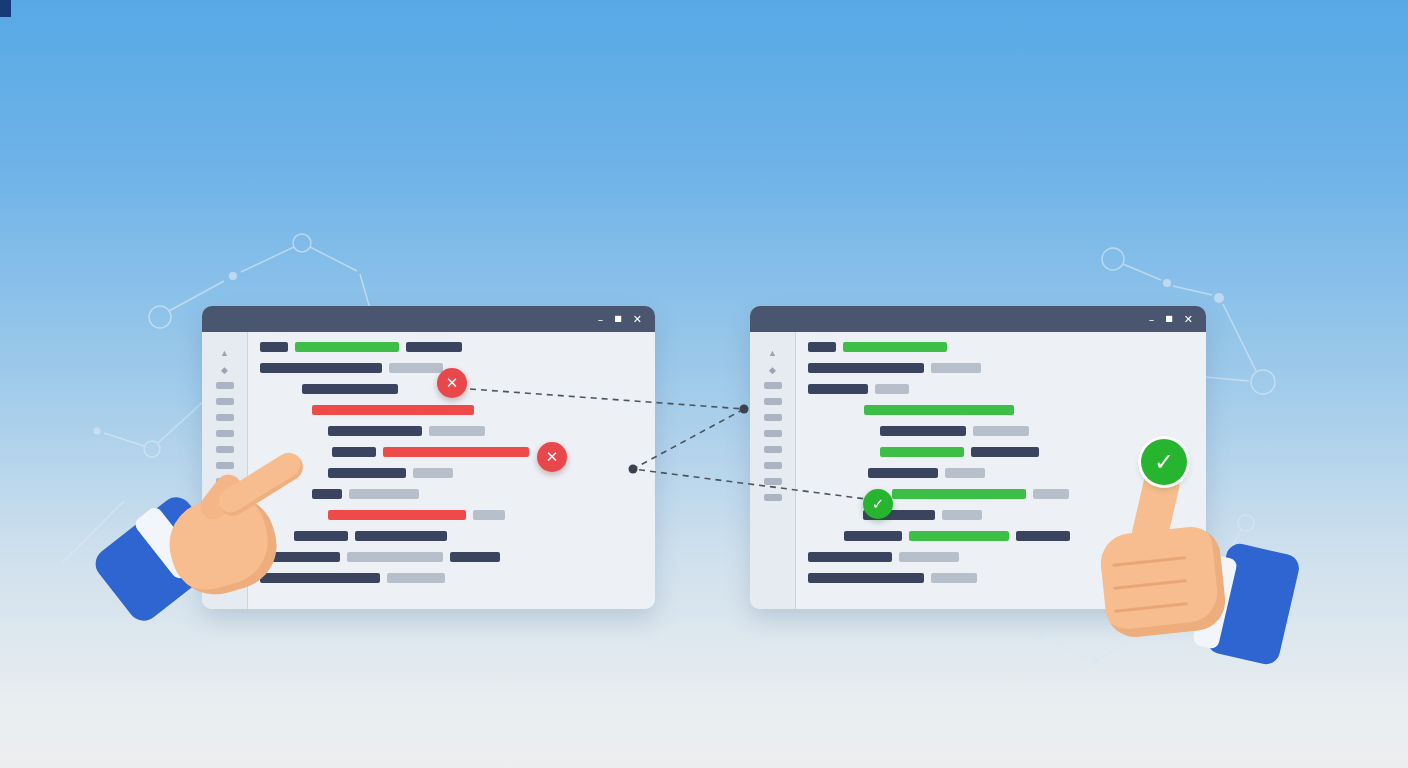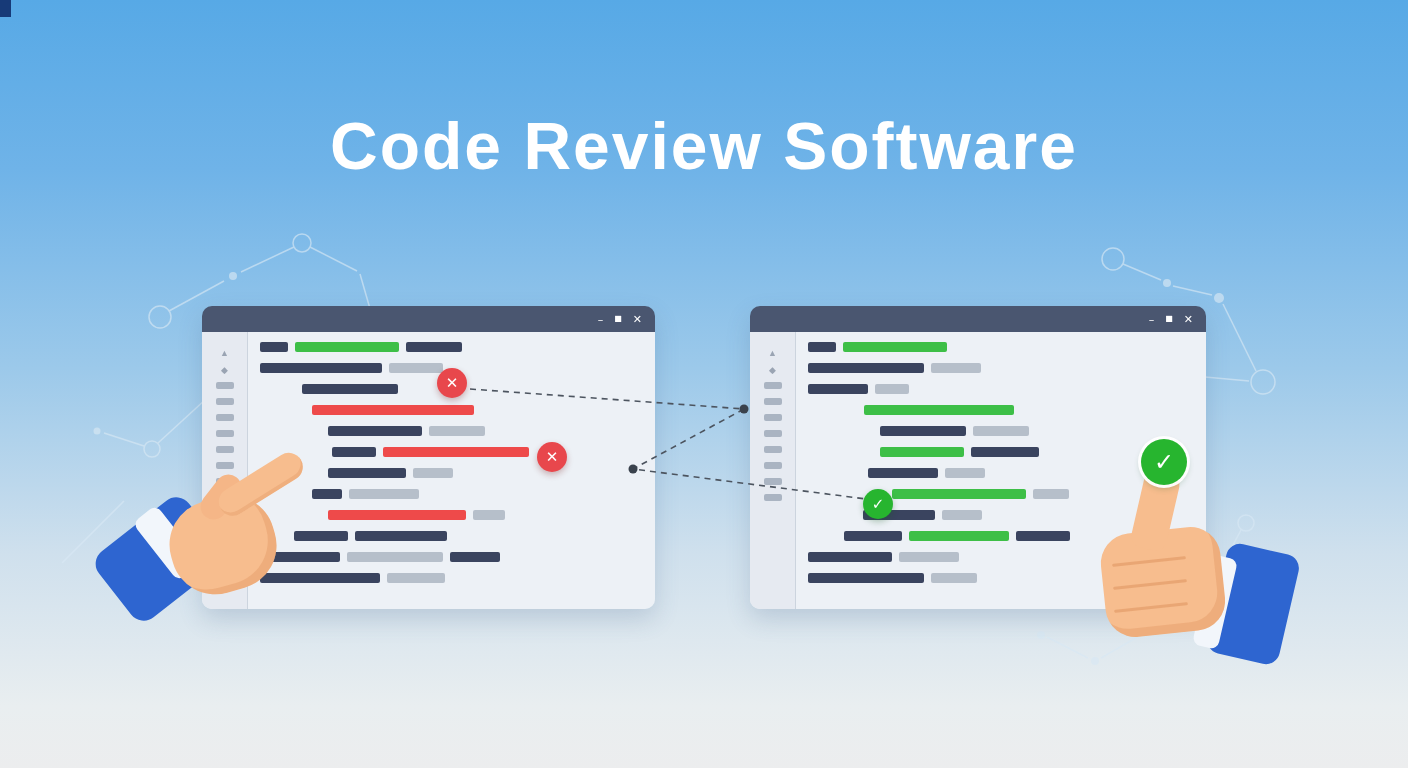--- a/index.html
+++ b/index.html
@@ -103,21 +103,20 @@
       <circle cx="97" cy="431" r="3.5"></circle>
       <circle cx="1167" cy="283" r="4"></circle>
       <circle cx="1219" cy="298" r="5"></circle>
       <circle cx="1196" cy="375" r="4"></circle>
       <circle cx="1203" cy="599" r="3.5"></circle>
       <circle cx="1095" cy="661" r="4"></circle>
       <circle cx="1041" cy="635" r="4"></circle>
     </g>
   </svg>
 
-  <h1 class="title">Code Review Software</h1>
 
   <div class="window" style="left:202px;top:306px;width:453px;">
     <div class="titlebar">
       <span class="ctrl">–</span>
       <span class="ctrl sq">■</span>
       <span class="ctrl">✕</span>
     </div>
     <div class="winbody">
       <div class="gutter">
           <div class="gmark triangle">▲</div>

